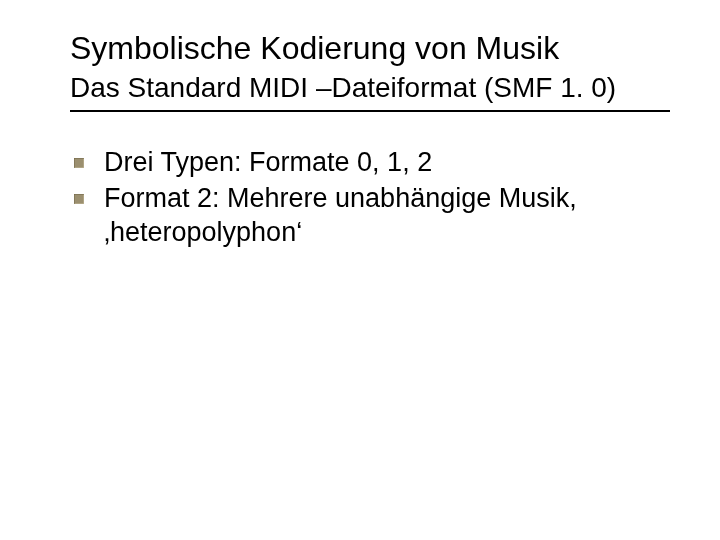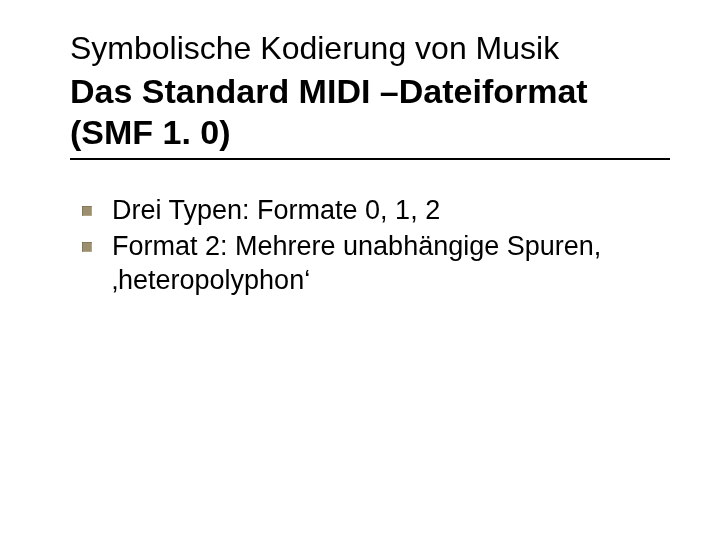--- a/index.html
+++ b/index.html
@@ -18,34 +18,34 @@
     padding: 30px 50px 40px 70px;
     position: relative;
   }
   .title {
     font-size: 32px;
     font-weight: 400;
     margin: 0 0 4px 0;
     line-height: 1.15;
   }
   .subtitle {
-    font-size: 34px;
-    font-weight: 700;
+    font-size: 28px;
+    font-weight: 400;
     margin: 0;
     line-height: 1.2;
   }
   .title-block {
     border-bottom: 2px solid #000;
     padding-bottom: 6px;
     margin-bottom: 34px;
   }
   .bullets {
     list-style: none;
     padding: 0;
-    margin: 8px;
+    margin: 0;
   }
   .bullets li {
     position: relative;
     padding-left: 34px;
     font-size: 27px;
     line-height: 1.25;
     margin-bottom: 2px;
   }
   .bullets li .marker {
     position: absolute;
@@ -76,18 +76,18 @@
       <span>Drei Typen: Formate 0, 1, 2</span>
     </li>
     <li>
       <span class="marker"></span>
     </li>
     <li>
       <span class="marker"></span>
     </li>
     <li>
       <span class="marker"></span>
-      <span>Format 2: Mehrere unabhängige Spuren, ‚heteropolyphon‘</span>
+      <span>Format 2: Mehrere unabhängige Musik, ‚heteropolyphon‘</span>
     </li>
   </ul>
 
 
 </div>
 
 </body></html>

